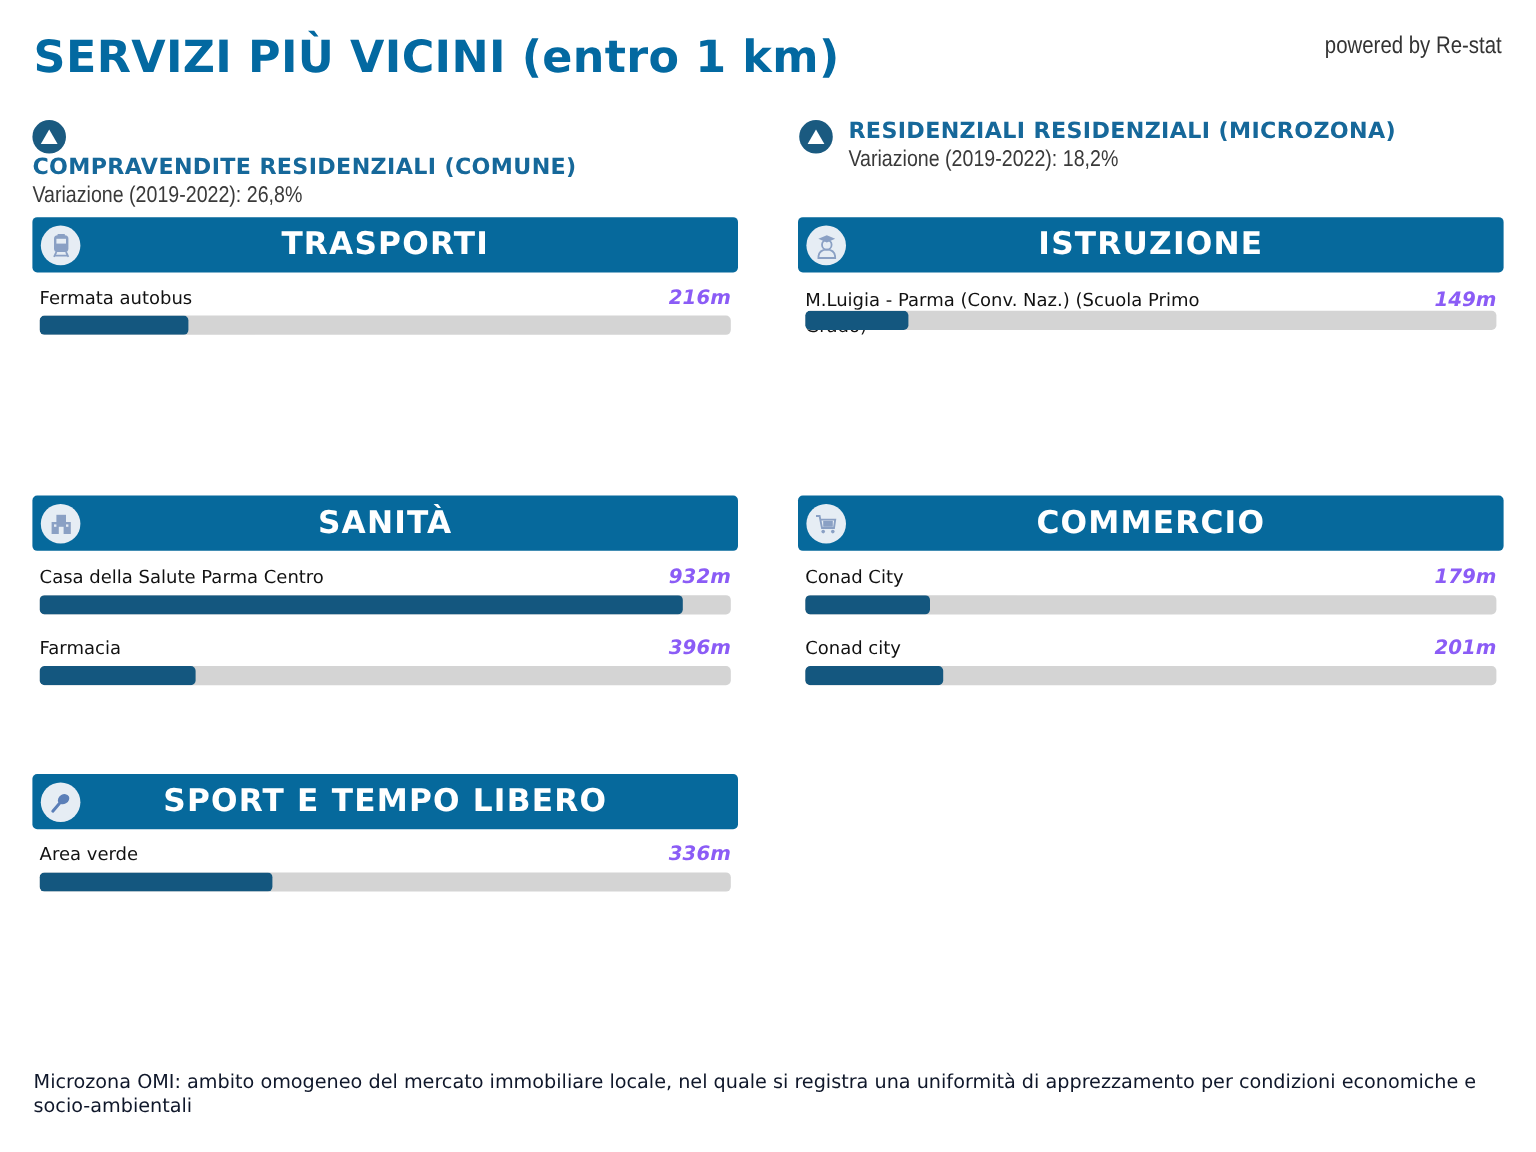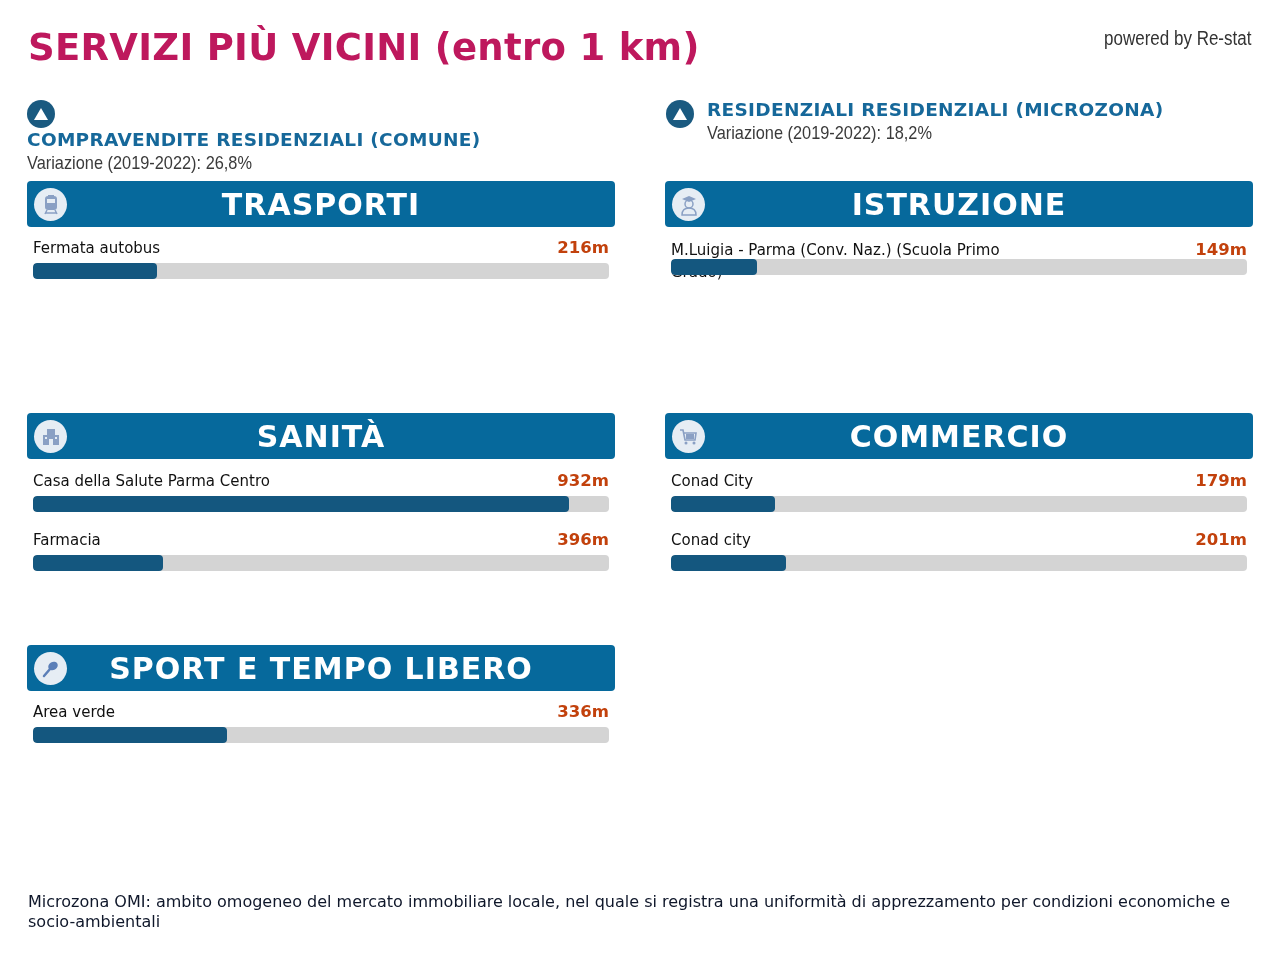--- a/index.html
+++ b/index.html
@@ -2,21 +2,21 @@
 <html><head>
 <meta charset="utf-8">
 <style>
   * { box-sizing: border-box; margin: 0; padding: 0; }
   html, body { width: 1280px; height: 960px; background: #ffffff; overflow: hidden; }
   body { position: relative; font-family: "DejaVu Sans", sans-serif; color: #111; }
 
   .page-title {
     position: absolute; left: 28px; top: 26px;
     font-family: "DejaVu Sans", sans-serif; font-weight: bold;
-    font-size: 37px; letter-spacing: 0.3px; color: #be185d;
+    font-size: 37px; letter-spacing: 0.3px; color: #0369a1;
   }
   .powered {
     position: absolute; right: 29px; top: 27px;
     font-family: "Liberation Sans", sans-serif; font-size: 20px;
     color: #333; transform: scaleX(0.85); transform-origin: right center;
   }
 
   .stat { position: absolute; top: 98px; display: flex; align-items: flex-start; }
   .stat.left { left: 27px; flex-direction: column; }
   .stat.right { left: 666px; }
@@ -39,27 +39,27 @@
   .card { position: absolute; width: 588px; }
   .card-header {
     height: 46px; background: #06699c; border-radius: 4px;
     display: flex; align-items: center; justify-content: center; position: relative;
   }
   .card-icon {
     position: absolute; left: 7px; top: 7px; width: 33px; height: 33px; border-radius: 50%;
     background: #e6edf4; display: flex; align-items: center; justify-content: center;
   }
   .card-title {
-    color: #ffffff; font-weight: bold; font-size: 30px; letter-spacing: 1px;
+    color: #ffffff; font-weight: bold; font-size: 26px; letter-spacing: 1px;
     font-family: "DejaVu Sans", sans-serif;
   }
   .item { position: relative; padding: 0 6px; }
   .item-top { display: flex; justify-content: space-between; align-items: flex-start; height: 26px; }
   .item-label { font-size: 15px; color: #111; line-height: 22px; max-width: 500px; }
-  .item-value { font-size: 16.5px; font-weight: bold; color: #c2410c; line-height: 22px; }
+  .item-value { font-size: 16.5px; font-weight: bold; color: #8b5cf6; line-height: 22px; font-style: italic; }
   .bar-track {
     height: 16px; background: #d4d4d4; border-radius: 4px; position: relative; overflow: hidden;
   }
   .bar-fill { position: absolute; left: 0; top: 0; bottom: 0; background: #14577f; border-radius: 4px; }
 
   .footnote {
     position: absolute; left: 28px; top: 892px; width: 1250px;
     font-size: 16px; color: #0f172a; line-height: 20px;
   }
 </style>

